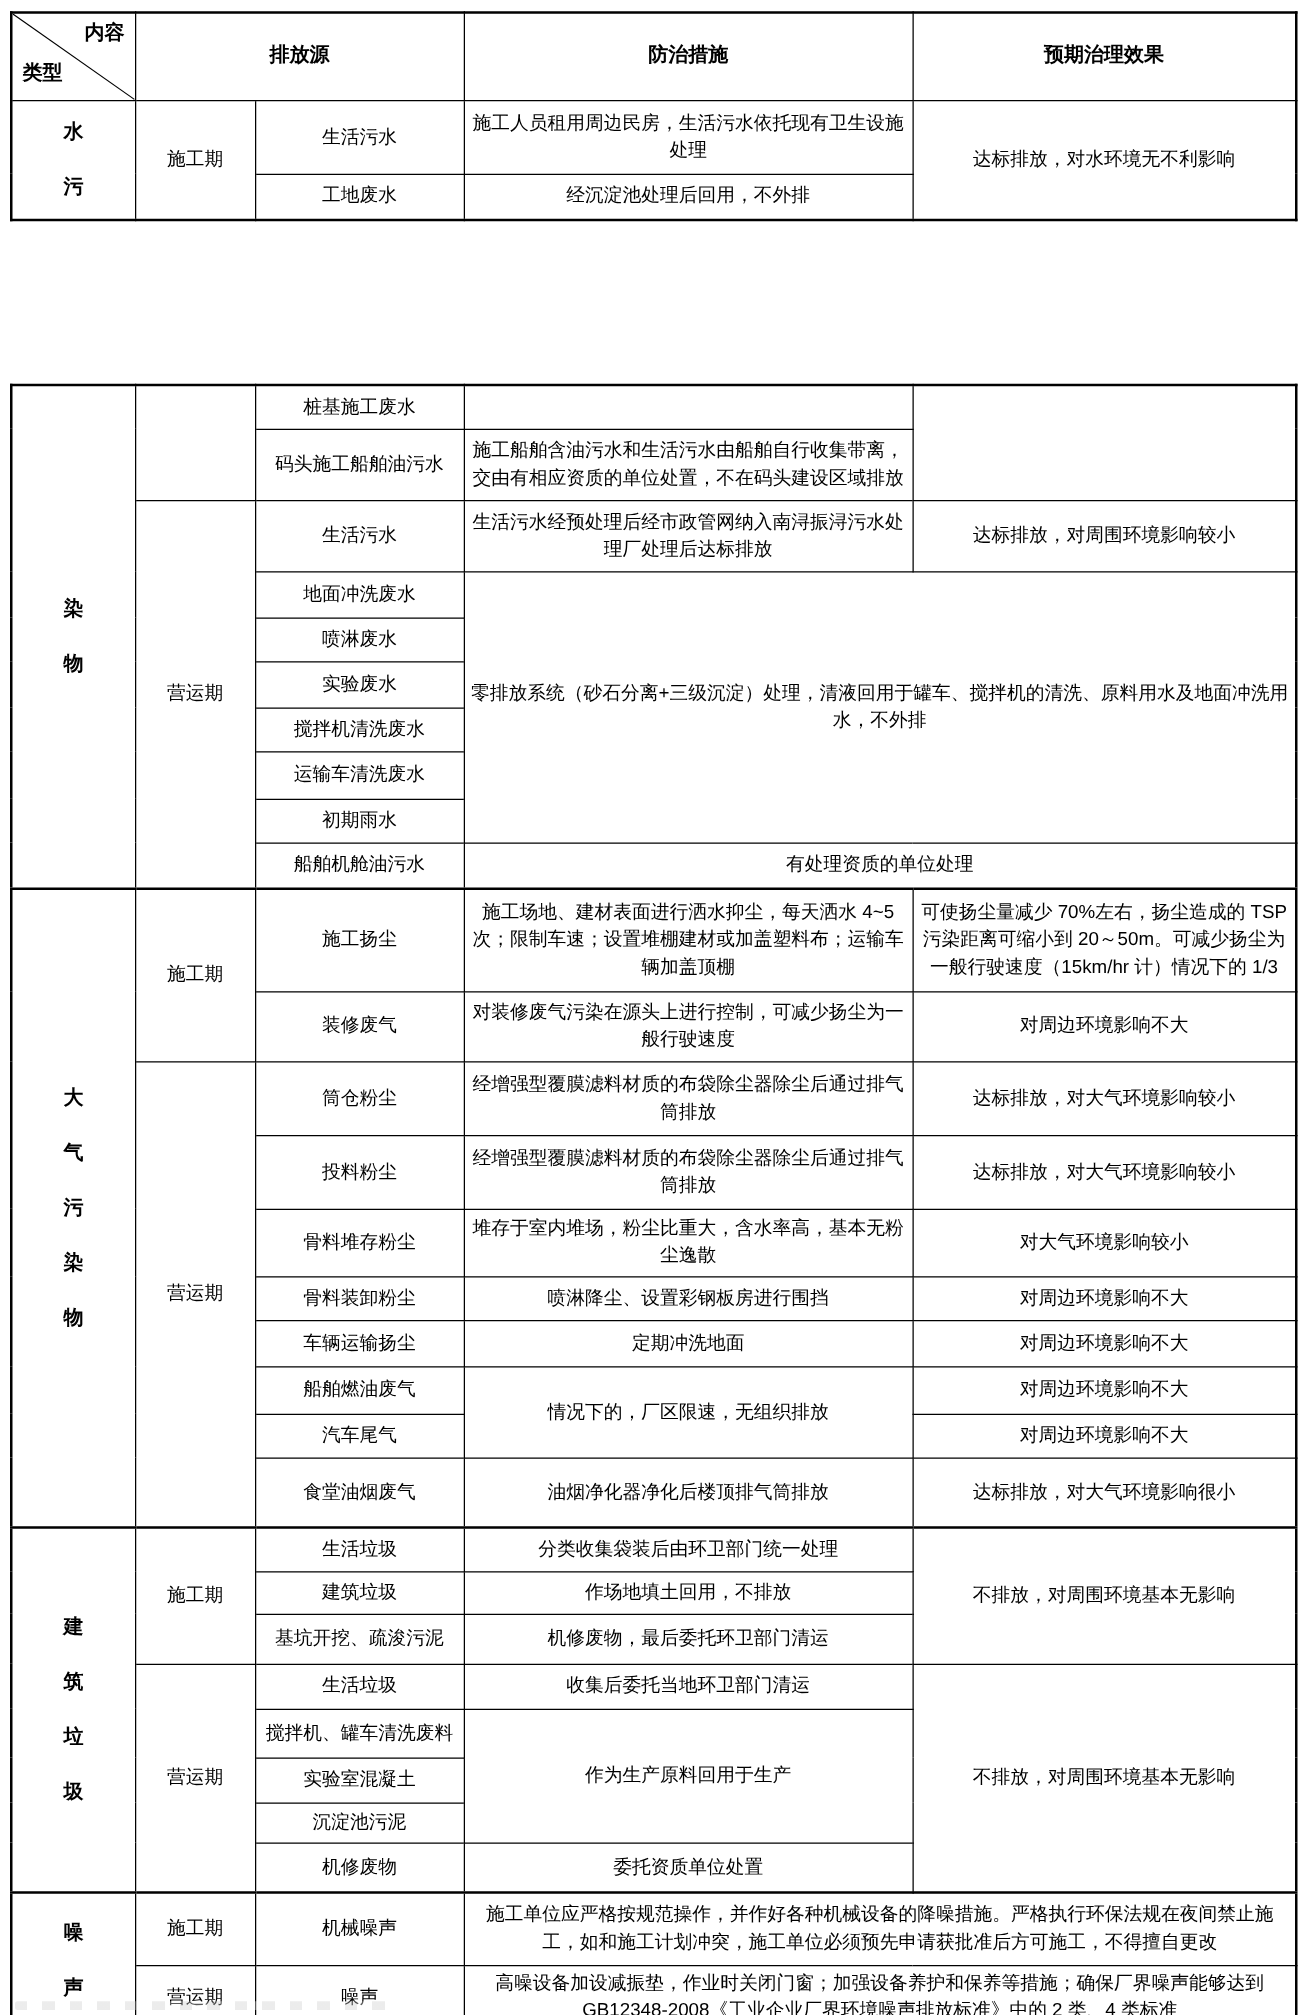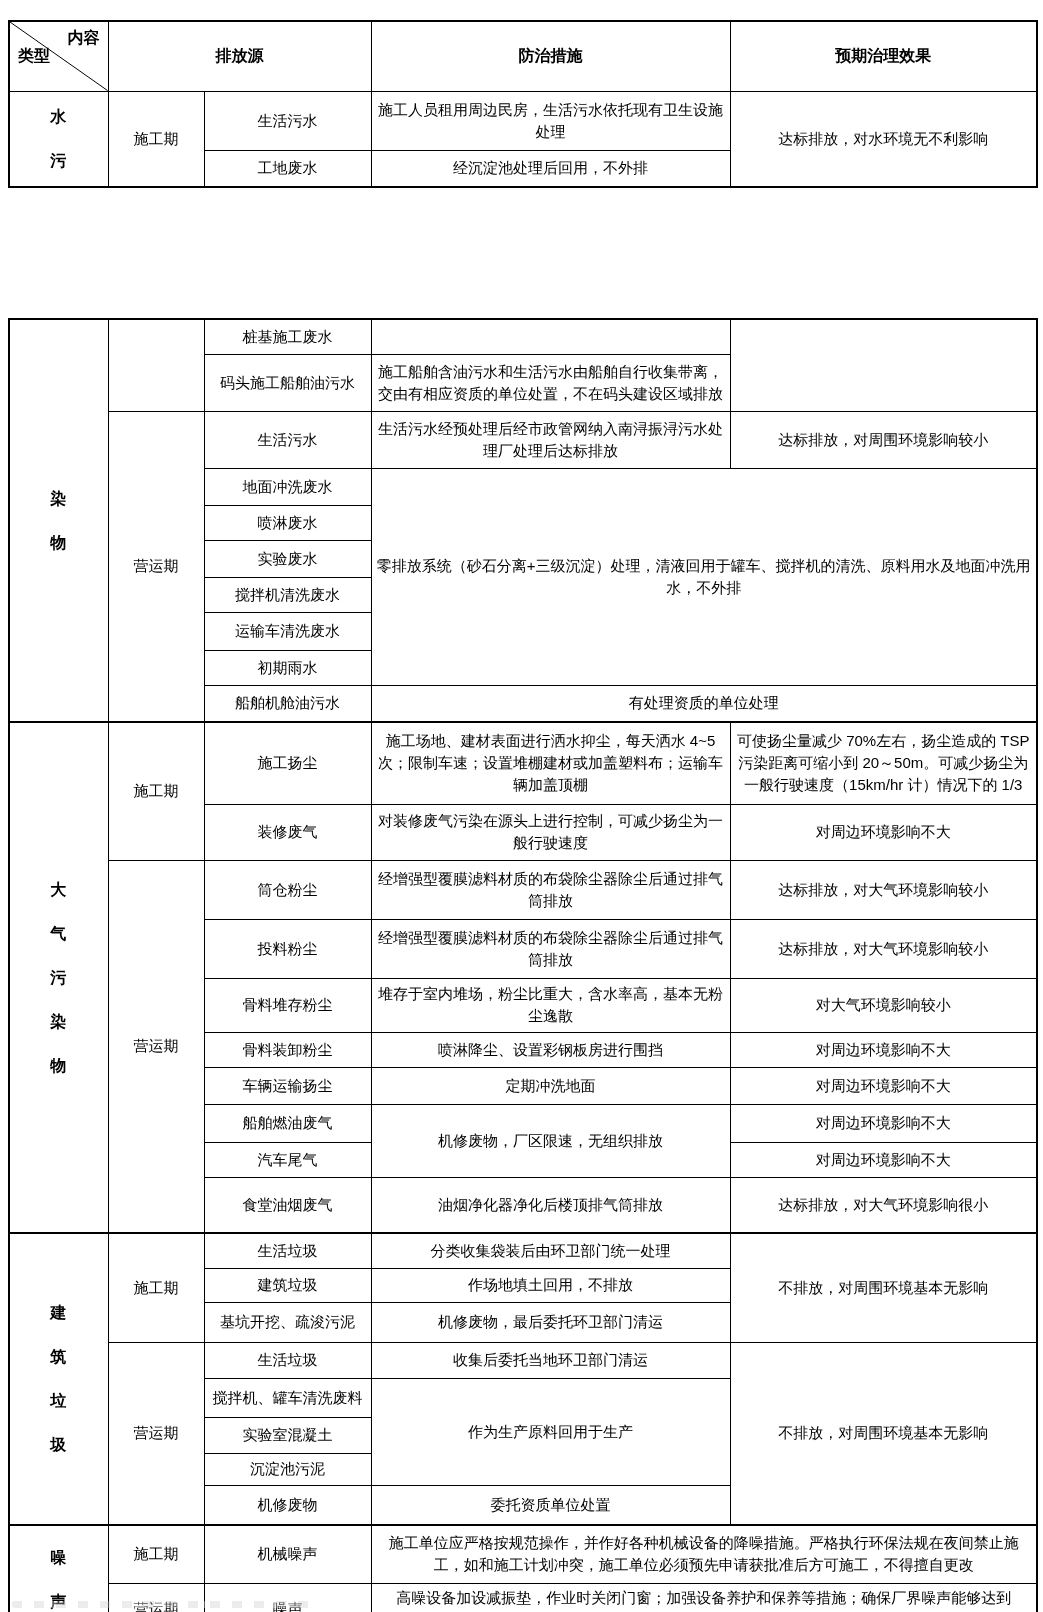--- a/index.html
+++ b/index.html
@@ -7,45 +7,45 @@
     width:1043px;height:1612px;
     font-family:"Liberation Sans","DejaVu Sans",sans-serif;
     color:#000;position:relative;
   }
   table.t{
     border-collapse:collapse;
     table-layout:fixed;
     width:1028px;
     margin-left:8px;
   }
-  table.t1{margin-top:20px;}
+  table.t1{margin-top:9px;}
   table.t2{margin-top:130px;}
   .t td{
     border:1px solid #000;
     text-align:center;
     vertical-align:middle;
     font-size:15px;
     line-height:22px;
     padding:2px 4px;
     overflow:hidden;
   }
   .t{border:2px solid #000;}
   .t tr.hrow td{font-weight:bold;font-size:16px;}
   .t tr.sec > td{border-top:2px solid #000;}
   .vlabel{
     width:17px;margin:0 auto;
     word-break:break-all;white-space:normal;
     line-height:44px;font-weight:bold;font-size:16px;
-    text-align:left;
+    text-align:center;
     font-family:Liberation Serif, serif;
   }
   td.diag{position:relative;padding:0;}
   td.diag svg{position:absolute;left:0;top:0;width:100%;height:100%;}
   .diag-top{position:absolute;top:5px;right:8px;font-weight:bold;font-size:16px;}
-  .diag-bottom{position:absolute;bottom:24px;left:8px;font-weight:bold;font-size:16px;}
+  .diag-bottom{position:absolute;bottom:10px;left:8px;font-weight:bold;font-size:16px;}
   .artifact{
     position:absolute;left:12px;top:1601px;width:300px;height:7px;
     background:repeating-linear-gradient(90deg,#c9c9c9 0 10px,#ffffff 10px 22px);
     opacity:.35;border-radius:2px;
   }
 </style>
 </head>
 <body>
 
 <table class="t t1">
@@ -173,21 +173,21 @@
     <td>喷淋降尘、设置彩钢板房进行围挡</td>
     <td>对周边环境影响不大</td>
   </tr>
   <tr style="height:37px">
     <td>车辆运输扬尘</td>
     <td>定期冲洗地面</td>
     <td>对周边环境影响不大</td>
   </tr>
   <tr style="height:38px">
     <td>船舶燃油废气</td>
-    <td rowspan="2">机修废物，厂区限速，无组织排放</td>
+    <td rowspan="2">情况下的，厂区限速，无组织排放</td>
     <td>对周边环境影响不大</td>
   </tr>
   <tr style="height:35px">
     <td>汽车尾气</td>
     <td>对周边环境影响不大</td>
   </tr>
   <tr style="height:56px">
     <td>食堂油烟废气</td>
     <td>油烟净化器净化后楼顶排气筒排放</td>
     <td>达标排放，对大气环境影响很小</td>

